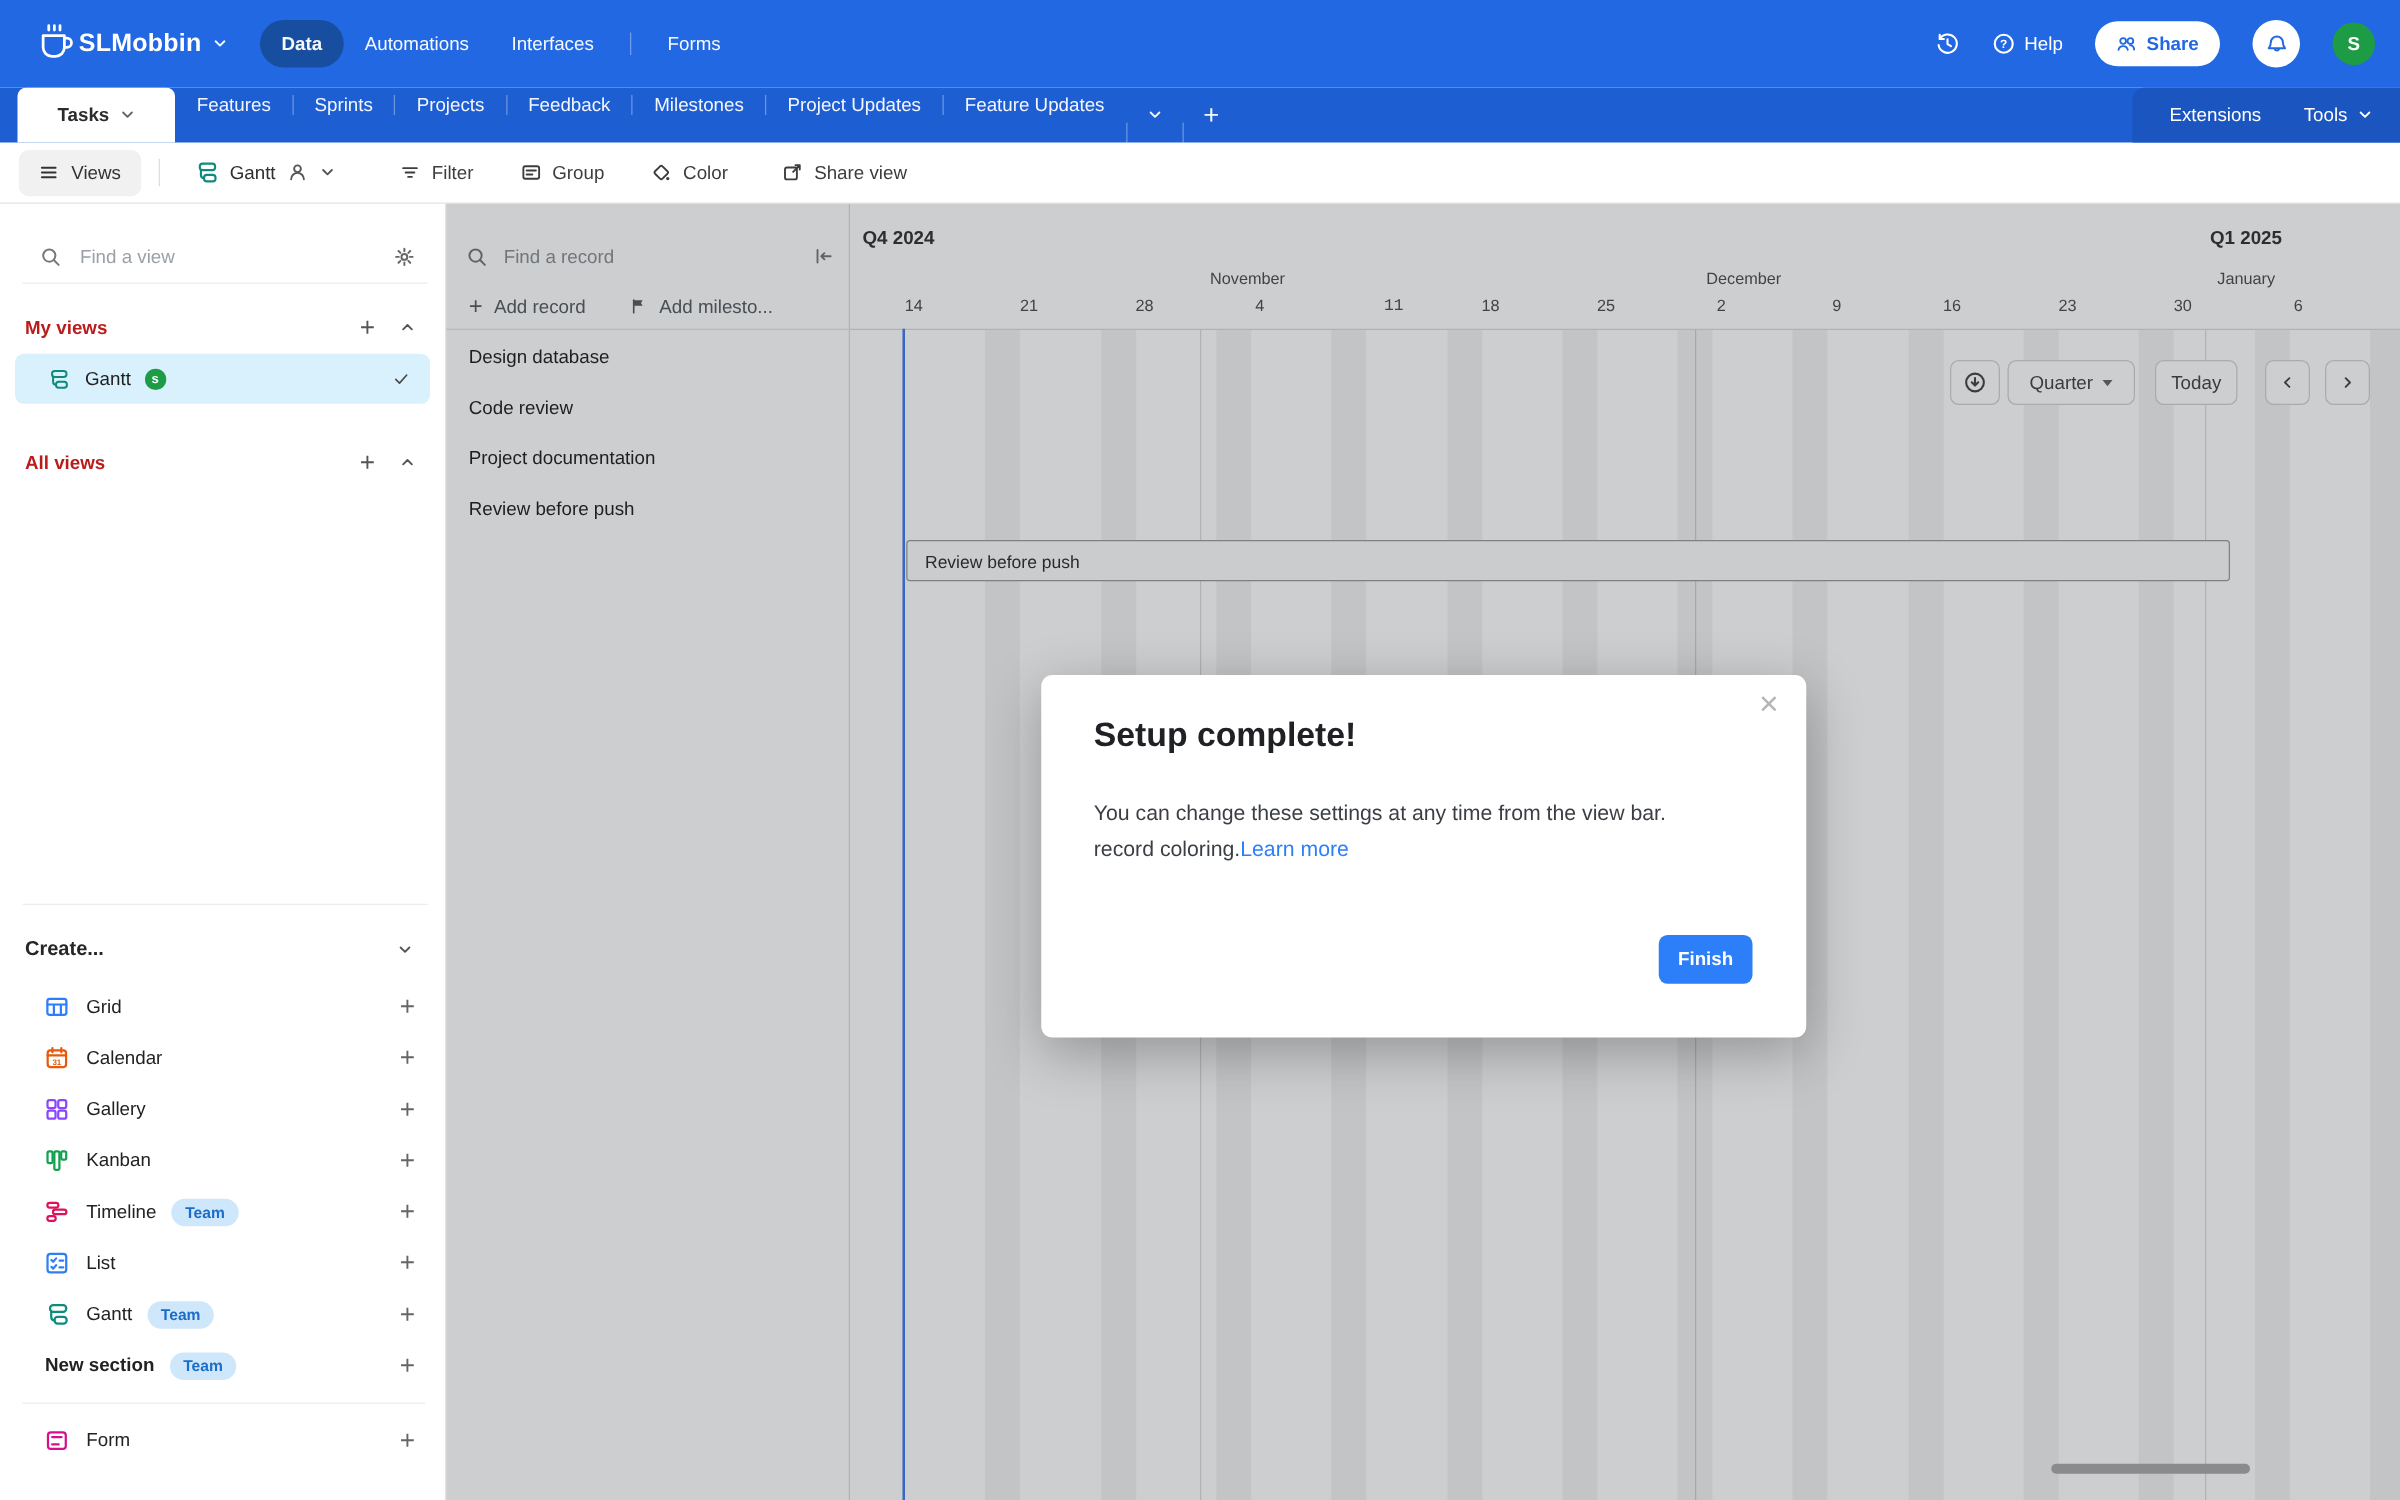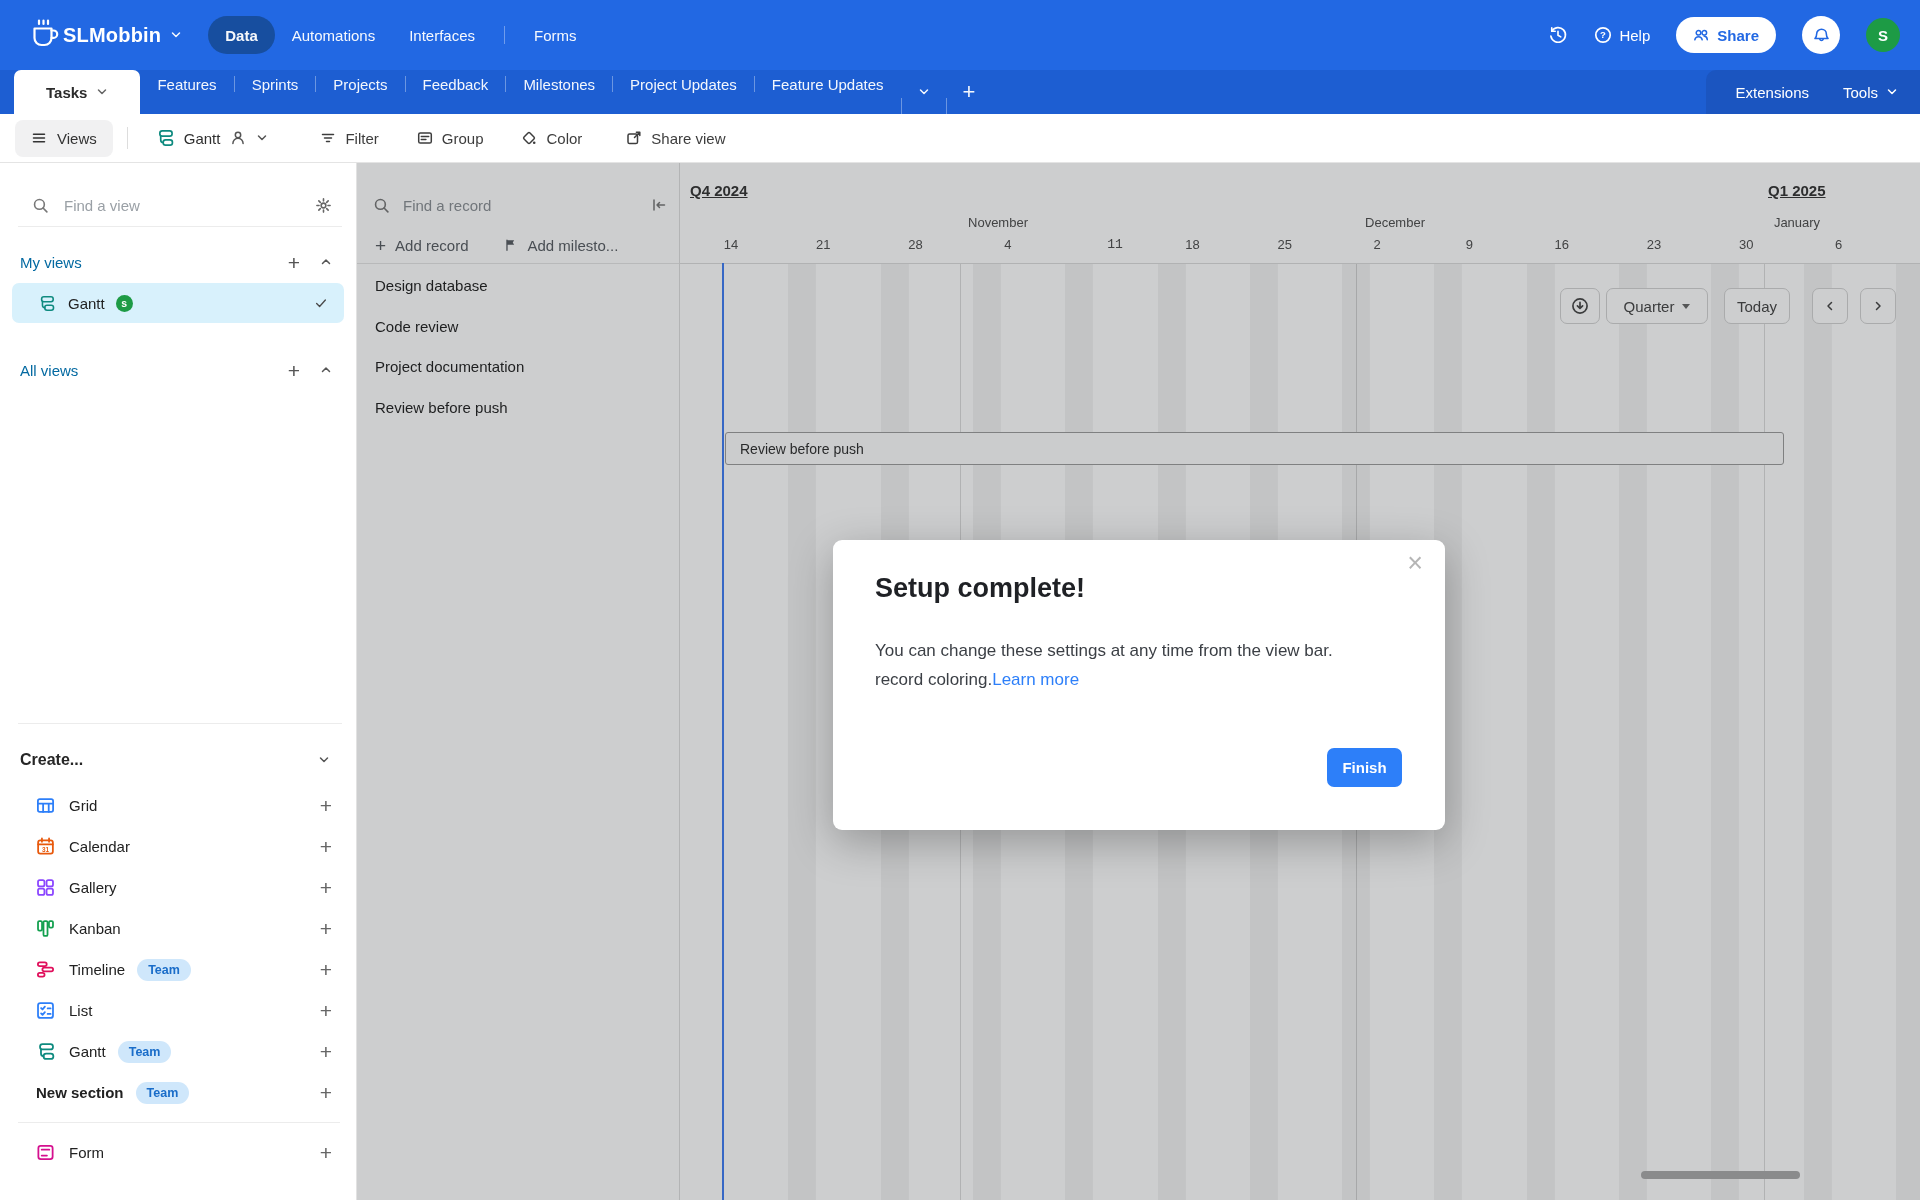--- a/index.html
+++ b/index.html
@@ -49,21 +49,21 @@
   .teal { color:var(--teal); }
 
   
   .sidebar { position:absolute; left:0; top:163px; bottom:0; width:357px; background:#fff; border-right:1px solid #e2e2e2; z-index:7; }
   .sb-search { position:absolute; top:22px; left:0; right:0; height:40px; display:flex; align-items:center; padding:0 24px 0 32px; }
   .sb-search .ph { margin-left:15px; color:#9aa0a6; }
   .sb-search .gear { margin-left:auto; color:#666; cursor:pointer; }
   .hline { position:absolute; left:18px; right:14px; height:1px; background:#ececec; }
   .sb-div1 { top:63px; }
   .sb-head { position:absolute; left:0; right:0; height:30px; display:flex; align-items:center; padding:0 24px 0 20px; }
-  .sb-head .ttl { font-weight:400; color:#0369a1; }
+  .sb-head .ttl { font-weight:700; color:#b91c1c; }
   .sb-head .hicons { margin-left:auto; display:flex; align-items:center; gap:20px; color:#555; }
   .plus-txt { font-size:21px; font-weight:300; color:#555; line-height:1; cursor:pointer; }
   .sb-sel { position:absolute; top:120px; left:12px; width:332px; height:40px; background:var(--selected-bg); border-radius:7px; display:flex; align-items:center; padding:0 16px 0 26px; cursor:pointer; }
   .sb-sel .lbl { margin-left:13px; color:#1f1f1f; font-weight:500; }
   .sb-sel .sbadge { margin-left:11px; width:17px; height:17px; border-radius:50%; background:var(--green); color:#fff; font-size:10.5px; font-weight:700; display:flex; align-items:center; justify-content:center; }
   .sb-sel .chk { margin-left:auto; color:#4a4a4a; }
   .crt-div-top { top:560px; }
   .create-head { position:absolute; top:579px; left:0; right:0; height:36px; display:flex; align-items:center; padding:0 26px 0 20px; cursor:pointer; }
   .create-head .ttl { font-size:16px; font-weight:600; color:#262626; }
   .create-head .icon { margin-left:auto; color:#555; }
@@ -83,21 +83,21 @@
   .rp-search .clps { margin-left:auto; color:#777; cursor:pointer; }
   .rp-add { position:absolute; top:67px; left:18px; right:0; height:30px; display:flex; align-items:center; color:#565b61; }
   .rp-add .grp { display:flex; align-items:center; gap:9px; cursor:pointer; }
   .rp-add .grp2 { margin-left:36px; }
   .rp-div { position:absolute; top:100px; left:0; right:0; height:1px; background:#e4e4e4; }
   .rp-list { position:absolute; top:102px; left:0; right:0; }
   .rp-row { height:40.7px; display:flex; align-items:center; padding-left:18px; color:#1f1f1f; cursor:pointer; }
 
   
   .gantt { position:absolute; left:680px; top:163px; right:0; bottom:0; background:#fff; overflow:hidden; }
-  .g-q { position:absolute; top:19px; font-weight:600; color:#333;text-decoration:underline; }
+  .g-q { position:absolute; top:19px; font-weight:600; color:#333; }
   .g-month { position:absolute; top:52px; transform:translateX(-50%); font-size:13px; font-weight:500; color:#4d4d4d; }
   .g-tick { position:absolute; top:74px; transform:translateX(-50%); font-size:13px; color:#4d4d4d; }
   .g-grid { position:absolute; left:0; top:100px; right:0; bottom:0; border-top:1px solid #dcdcdc; }
   .g-weekline { position:absolute; top:0; bottom:0; width:1px; background:rgba(0,0,0,.045); }
   .g-weekend { position:absolute; top:0; bottom:0; width:27px; background:rgba(0,0,0,.05); }
   .g-monthline { position:absolute; top:0; bottom:0; width:1px; background:rgba(0,0,0,.14); }
   .g-today { position:absolute; left:42px; top:100px; bottom:0; width:2px; background:var(--today-line); z-index:3; }
   .g-bar { position:absolute; left:45px; top:269px; width:1059px; height:33px; background:#fdfdfd; border:1px solid #9b9b9b; border-radius:3px; display:flex; align-items:center; padding-left:14px; font-size:14px; color:#2e2e2e; z-index:4; cursor:pointer; }
   .g-controls { position:absolute; top:125px; left:880px; display:flex; align-items:center; z-index:4; }
   .gc-btn { height:36px; background:#fff; border:1px solid #d2d2d2; border-radius:7px; display:flex; align-items:center; justify-content:center; color:#444; font-size:15px; font-family:inherit; cursor:pointer; gap:8px; }

